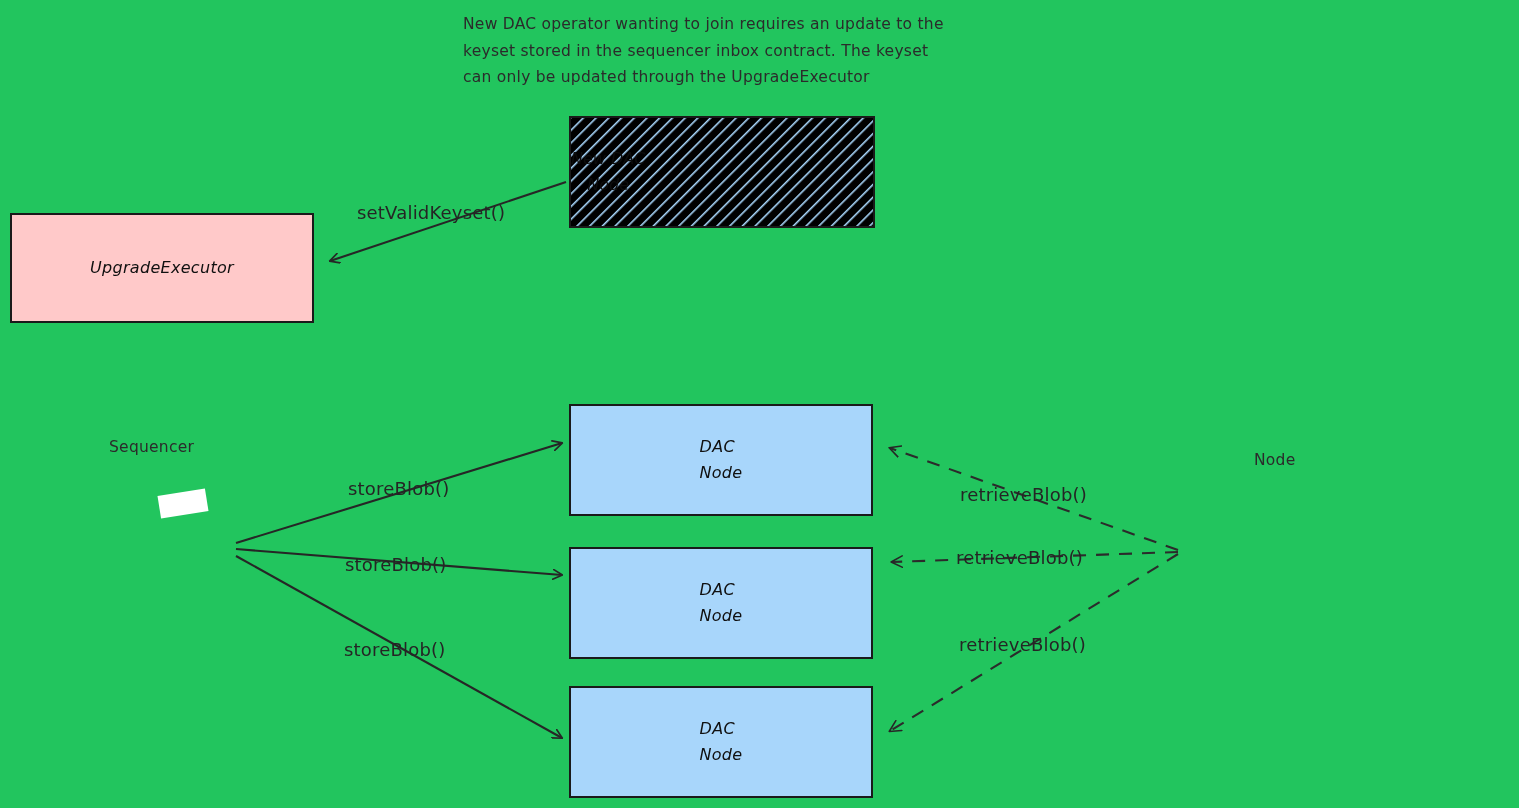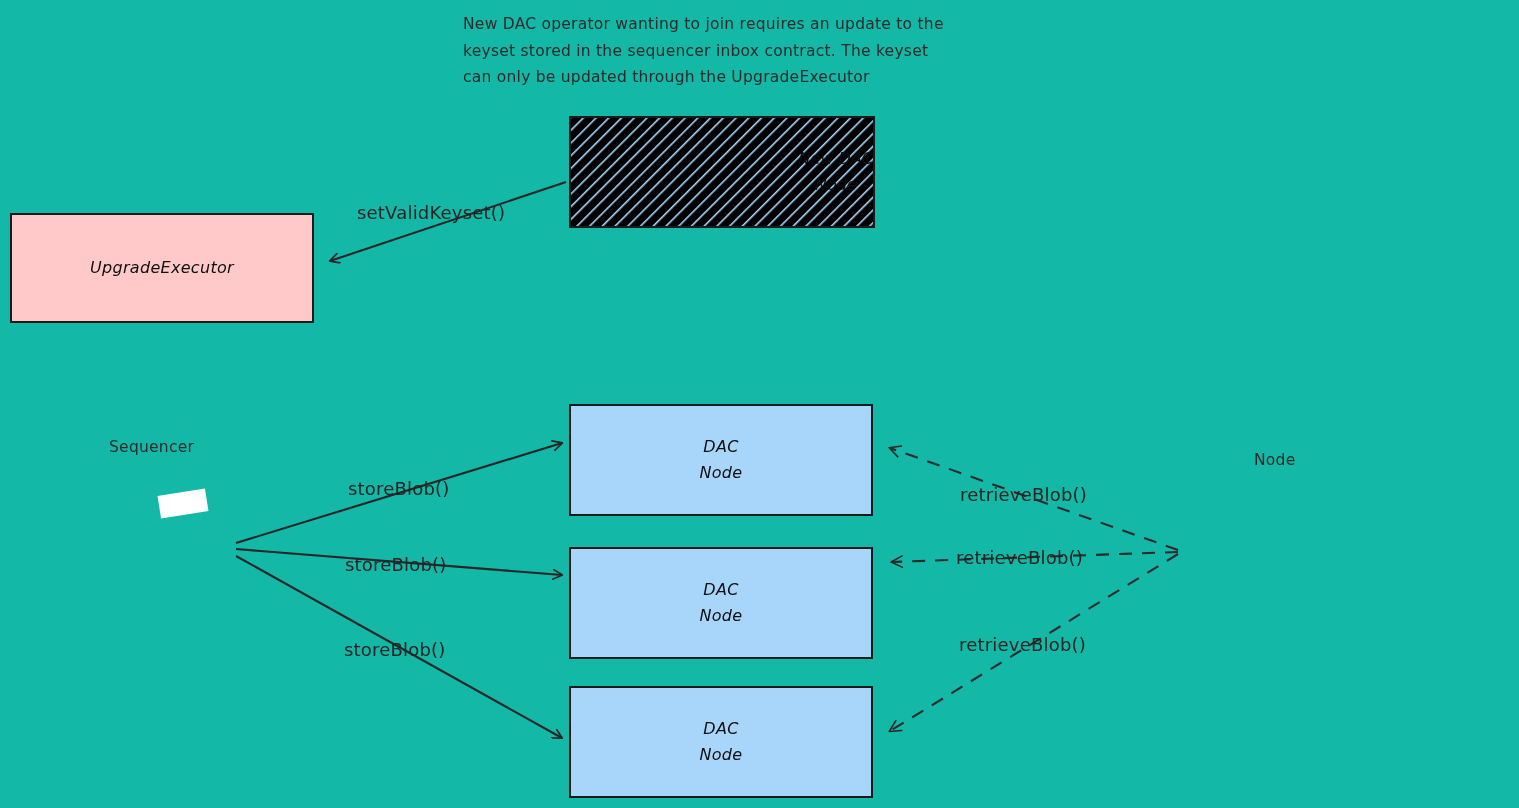--- a/index.html
+++ b/index.html
@@ -8,21 +8,21 @@
     padding: 0;
     background: #000000;
   }
   body {
     font-family: "DejaVu Sans", sans-serif;
   }
   #canvas {
     position: relative;
     width: 1519px;
     height: 808px;
-    background: #14b8a6;
+    background: #22c55e;
     overflow: hidden;
   }
   svg.layer {
     position: absolute;
     left: 0;
     top: 0;
     width: 1519px;
     height: 808px;
     overflow: visible;
   }
@@ -34,21 +34,20 @@
     align-items: center;
     justify-content: center;
     flex-direction: column;
   }
   .node-label {
     font-family: "DejaVu Sans", sans-serif;
     font-size: 16px;
     font-style: italic;
     color: #101010;
     line-height: 1.6;
-    text-align: center;
     white-space: pre-line;
     letter-spacing: 0.3px;
   }
   .annot {
     position: absolute;
     font-family: "DejaVu Sans", sans-serif;
     font-size: 15.5px;
     color: #2b2b2b;
     line-height: 1.72;
     white-space: pre-line;
@@ -74,21 +73,21 @@
     position: absolute;
     background: #ffffff;
     transform: rotate(-9deg);
   }
   .hatch-box {
     position: absolute;
     box-sizing: border-box;
     border: 2px solid #1a1a1a;
     display: flex;
     align-items: center;
-    justify-content: flex-end;
+    justify-content: flex-start;
   }
   .hatch-label {
     font-family: "DejaVu Sans", sans-serif;
     font-size: 16px;
     font-style: italic;
     color: #0d0d0d;
     line-height: 1.6;
     text-align: center;
     white-space: pre-line;
     position: relative;

